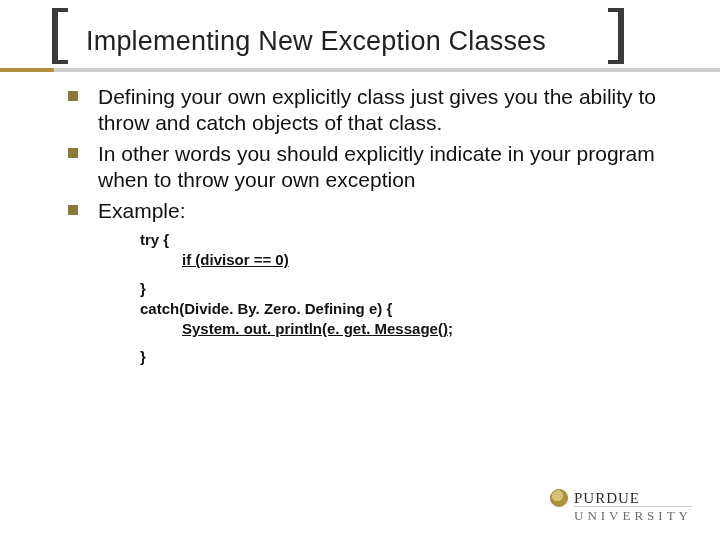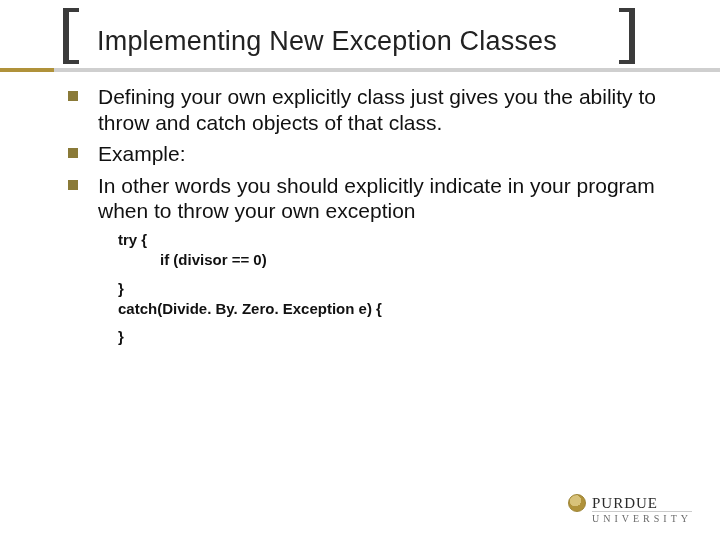--- a/index.html
+++ b/index.html
@@ -1,47 +1,47 @@
 <!DOCTYPE html>
 <html><head>
 <meta charset="utf-8">
 <style>
   * { margin: 0; padding: 0; box-sizing: border-box; }
   html, body { width: 720px; height: 540px; font-family: Arial, Helvetica, sans-serif; background: #fff; overflow: hidden; }
-  .slide { position: relative; width: 720px; height: 540px; background: #fff; padding-left: 11px; }
+  .slide { position: relative; width: 720px; height: 540px; background: #fff; }
   .title-wrap { position: relative; padding: 18px 0 0 54px; }
   .bracket { position: absolute; top: 8px; width: 22px; height: 56px; }
   .bracket.left { left: 52px; }
   .bracket.right { left: 602px; }
   .bracket .bar { position: absolute; background: #3b3b3b; }
   .bracket .v { width: 6px; height: 56px; top: 0; }
   .bracket.left .v { left: 0; }
   .bracket.right .v { right: 0; }
   .bracket .ht { width: 16px; height: 4px; top: 0; }
   .bracket .hb { width: 16px; height: 4px; bottom: 0; }
   .bracket.left .ht, .bracket.left .hb { left: 0; }
   .bracket.right .ht, .bracket.right .hb { right: 0; }
   .title { font-size: 27px; font-weight: 400; color: #222; margin-left: 32px; padding-top: 8px; letter-spacing: 0.2px; }
   .rule { position: absolute; left: 0; right: 0; top: 68px; height: 4px; }
   .rule .grey { position: absolute; left: 0; right: 0; top: 0; height: 4px; background: #cfcfcf; }
   .rule .gold { position: absolute; left: 0; width: 54px; top: 0; height: 4px; background: #b0923a; }
   .body { position: absolute; top: 84px; left: 64px; right: 26px; }
   .bullets { list-style: none; }
   .bullets > li { position: relative; padding-left: 34px; font-size: 21px; line-height: 1.22; color: #111; margin-bottom: 6px; }
   .bullets > li::before { content: ""; position: absolute; left: 4px; top: 7px; width: 10px; height: 10px; background: #8a7a38; }
-  .code { margin-top: 6px; margin-left: 54px; font-size: 15px; font-weight: 700; color: #111; line-height: 1.35; }
+  .code { margin-top: 6px; margin-left: 76px; font-size: 15px; font-weight: 700; color: #111; line-height: 1.35; }
   .code .lvl1 { margin-left: 0; }
-  .code .lvl2 { margin-left: 42px; }
+  .code .lvl2 { margin-left: 42px; text-decoration: underline; }
   .code .lvl3 { margin-left: 72px; }
   .code .gap { height: 8px; }
   .logo { position: absolute; right: 28px; bottom: 16px; text-align: center; }
   .logo-top { display: flex; align-items: center; gap: 6px; }
   .seal { width: 18px; height: 18px; border-radius: 50%; background: radial-gradient(circle at 40% 35%, #d8c27a 0 40%, #b0923a 41% 100%); border: 1px solid #9c8333; }
   .logo-name { font-family: Georgia, 'Times New Roman', serif; font-size: 15px; letter-spacing: 1px; color: #2b2b2b; }
-  .logo-sub { font-family: Georgia, 'Times New Roman', serif; font-size: 10px; letter-spacing: 4px; color: #6b6b6b; margin-left: 24px; margin-top: -1px; border-top: 1px solid #ccc; padding-top: 1px; }
+  .logo-sub { font-family: Georgia, 'Times New Roman', serif; font-size: 13px; letter-spacing: 4px; color: #6b6b6b; margin-left: 24px; margin-top: -1px; border-top: 1px solid #ccc; padding-top: 1px; }
 </style>
 </head>
 <body>
 
 <div class="slide">
 
   <div class="title-wrap">
     <div class="bracket left">
       <div class="bar v"></div>
         <div class="bar ht"></div>
@@ -56,30 +56,31 @@
   </div>
 
   <div class="rule">
     <div class="grey"></div>
       <div class="gold"></div>
   </div>
 
   <div class="body">
     <ul class="bullets">
       <li><span>Defining your own explicitly class just gives you the ability to throw and catch objects of that class.</span></li>
+      <li><span>In other words you should explicitly indicate in your program when to throw your own exception</span></li>
       <li><span>Example:</span></li>
-      <li><span>In other words you should explicitly indicate in your program when to throw your own exception</span></li>
     </ul>
 
     <div class="code">
       <div class="lvl1">try {</div>
       <div class="lvl2">if (divisor == 0)</div>
       <div class="gap"></div>
       <div class="lvl1">}</div>
-      <div class="lvl1">catch(Divide. By. Zero. Exception e) {</div>
+      <div class="lvl1">catch(Divide. By. Zero. Defining e) {</div>
+      <div class="lvl2">System. out. println(e. get. Message();</div>
       <div class="gap"></div>
       <div class="lvl1">}</div>
     </div>
   </div>
 
   <div class="logo">
     <div class="logo-top">
       <div class="seal"></div>
       <div class="logo-name">PURDUE</div>
     </div>

